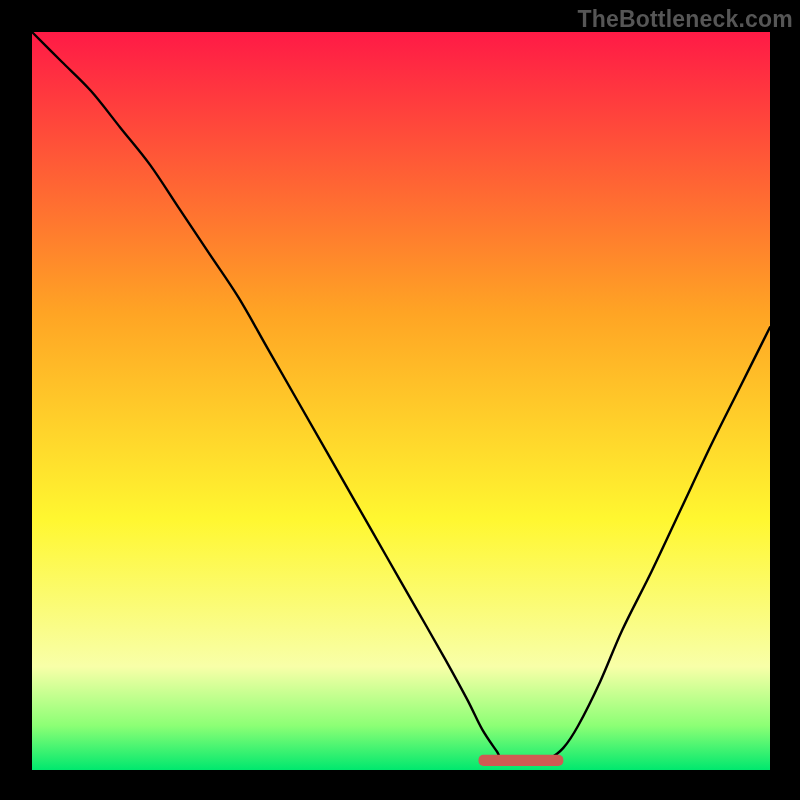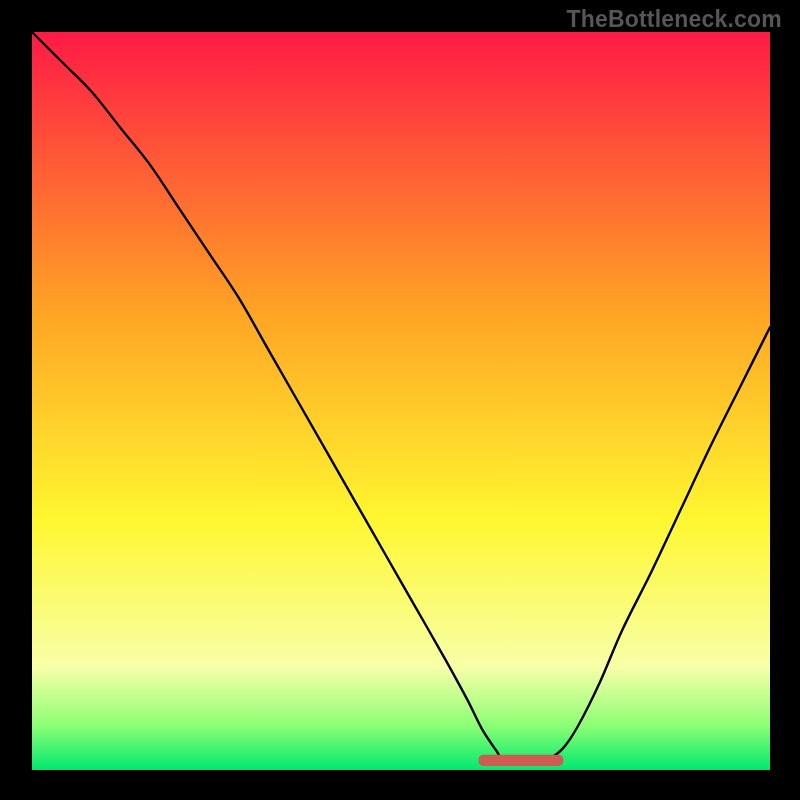--- a/index.html
+++ b/index.html
@@ -12,21 +12,21 @@
     overflow: hidden;
   }
   .stage {
     position: relative;
     width: 800px;
     height: 800px;
   }
   .watermark {
     position: absolute;
     top: 6px;
-    right: 18px;
+    right: 7px;
     color: #565656;
     font-size: 23px;
     font-weight: 600;
     letter-spacing: 0.2px;
     z-index: 3;
   }
   svg {
     position: absolute;
     left: 0;
     top: 0;

